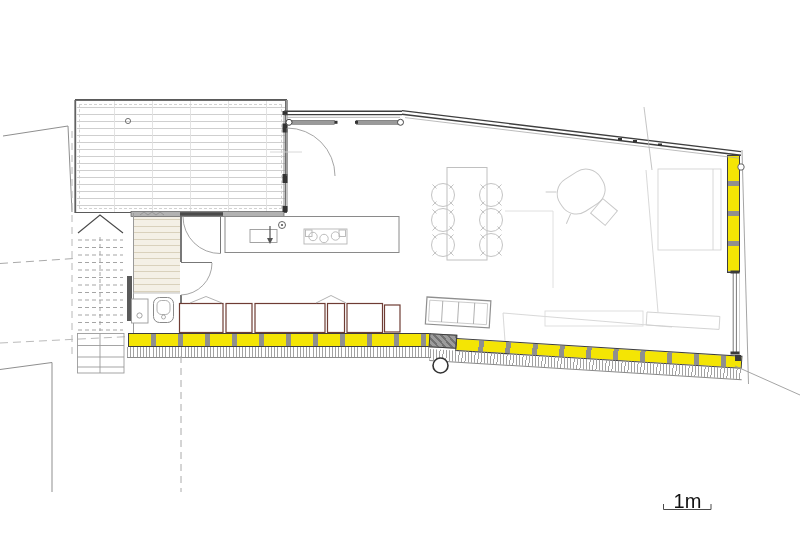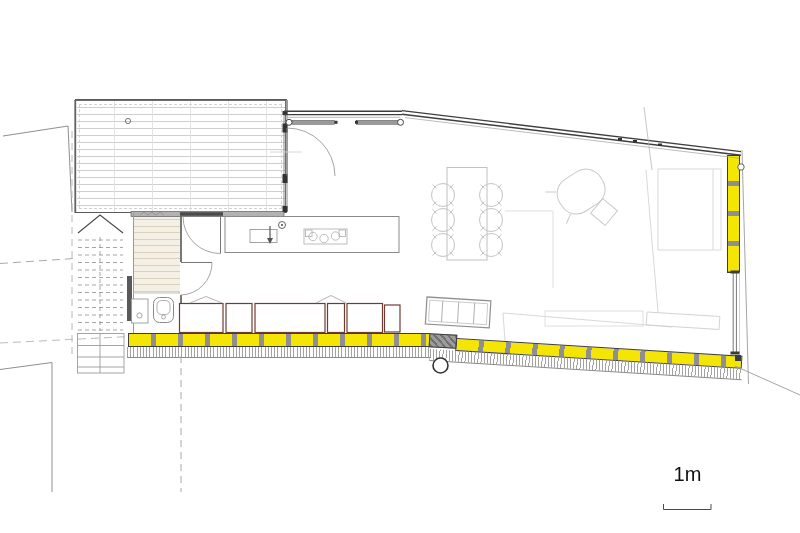--- a/index.html
+++ b/index.html
@@ -27,21 +27,21 @@
     background:repeating-linear-gradient(90deg,#f4e504 0 22px,#8f8f8f 22px 27px);}
   #wall-right{left:727px;top:155px;width:13px;height:118px;
     background:repeating-linear-gradient(180deg,#f4e504 0 25px,#8f8f8f 25px 30px);}
   
   .hatch{background:repeating-linear-gradient(90deg,#a2a2a2 0 1px,transparent 1px 3.2px);
          border-bottom:1px solid #8a8a8a;}
   #hatch-a{left:127px;top:347px;width:304px;height:11px;}
   #hatch-b{left:430px;top:349px;width:313px;height:12px;transform:rotate(3.55deg);
            transform-origin:left top;}
   
-  #scale-label{left:664px;top:463px;width:47px;text-align:center;font-size:20px;color:#111;}
+  #scale-label{left:664px;top:490px;width:47px;text-align:center;font-size:20px;color:#111;}
   svg{position:absolute;left:0;top:0;}
 </style>
 </head>
 <body>
 
 <div id="plan">
 
   <div class="abs" id="deck">
     <div id="deck-edge"></div>
   </div>

